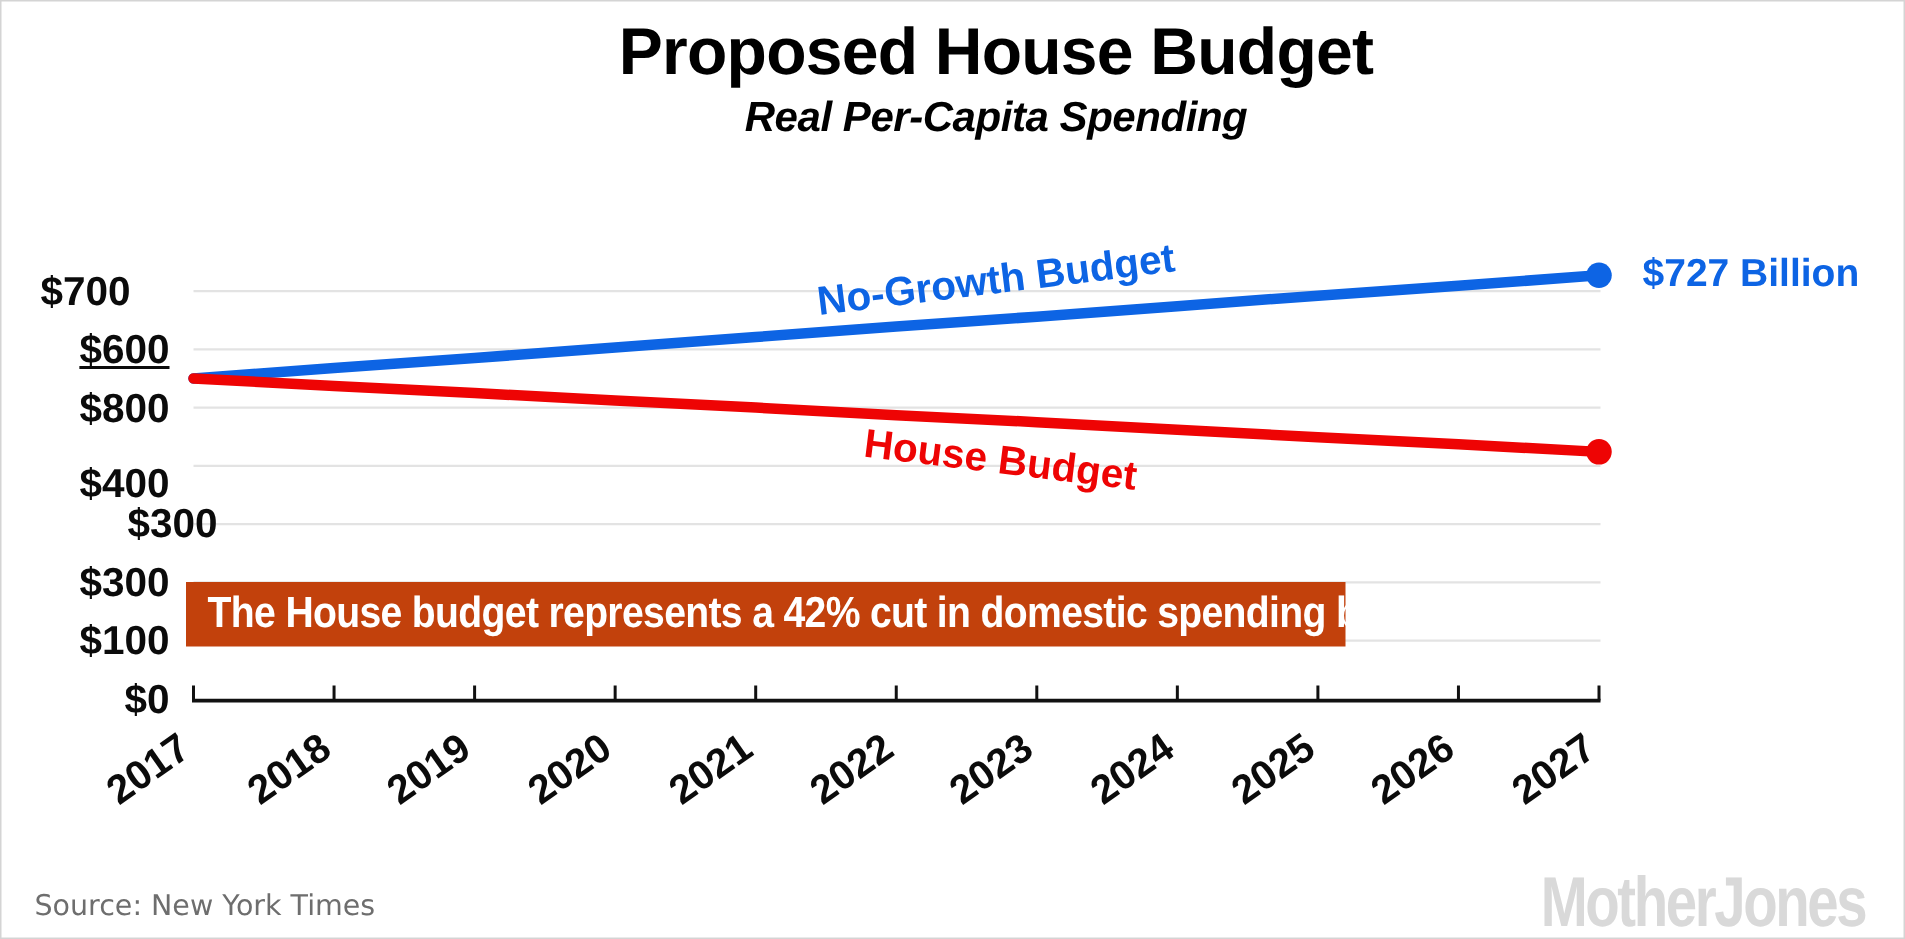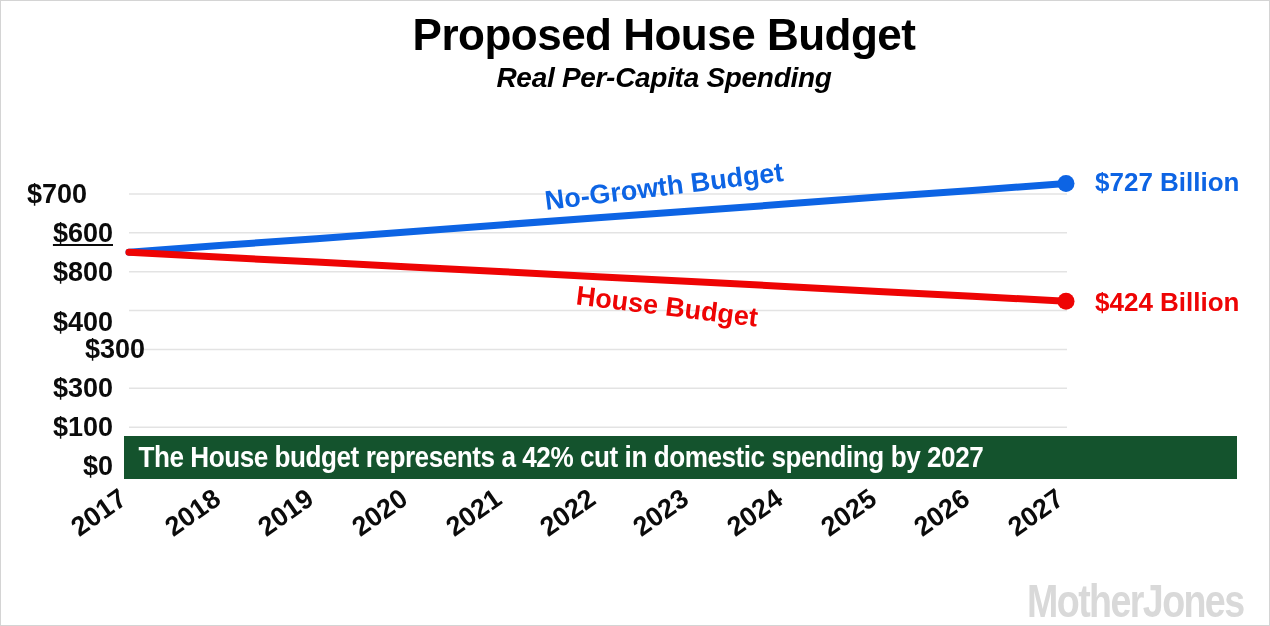--- a/index.html
+++ b/index.html
@@ -26,22 +26,22 @@
   .series-label{
     position:absolute;font-size:27px;font-weight:700;white-space:nowrap;
   }
   .series-label.up{transform:translate(-50%,-50%) rotate(-7deg);}
   .series-label.down{transform:translate(-50%,-50%) rotate(7deg);}
   .end-label{
     position:absolute;font-size:26px;font-weight:700;white-space:nowrap;
     transform:translateY(-50%);
   }
   .banner{
-    position:absolute;left:123px;top:387px;width:1113px;height:43px;
-    background:#14532d;color:#fff;display:flex;align-items:center;margin-top:48px;
+    position:absolute;left:123px;top:387px;width:773px;height:43px;
+    background:#c2410c;color:#fff;display:flex;align-items:center;
   }
   .banner-text{
     font-size:29px;font-weight:700;white-space:nowrap;
     padding-left:16px;transform:scaleX(0.90);transform-origin:left center;
     letter-spacing:-0.5px;
   }
   .source{
     position:absolute;left:22px;top:592px;
     font-family:"DejaVu Sans", sans-serif;
     font-size:19px;color:#6e6e6e;
@@ -110,21 +110,21 @@
       <div class="xlab" style="left: 753.9px; top: 512px;">2024</div>
       <div class="xlab" style="left: 847.6px; top: 512px;">2025</div>
       <div class="xlab" style="left: 941.3px; top: 512px;">2026</div>
       <div class="xlab" style="left: 1035px; top: 512px;">2027</div>
     </div>
 
   <div class="series-label up" style="left: 663px; top: 186px; color: rgb(13, 100, 228);">No-Growth Budget</div>
   <div class="series-label down" style="left: 666px; top: 306px; color: rgb(238, 4, 4);">House Budget</div>
 
   <div class="end-label" style="left: 1094px; top: 181px; color: rgb(13, 100, 228);">$727 Billion</div>
-  <div class="end-label" style="left: 1094px; top: 301px; color: rgb(238, 4, 4);">$424 Billion</div>
 
   <div class="banner">
     <div class="banner-text">The House budget represents a 42% cut in domestic spending by 2027</div>
   </div>
 
+  <div class="source">Source:  New York Times</div>
   <div class="logo">MotherJones</div>
 
 </div>
 
 </body></html>

